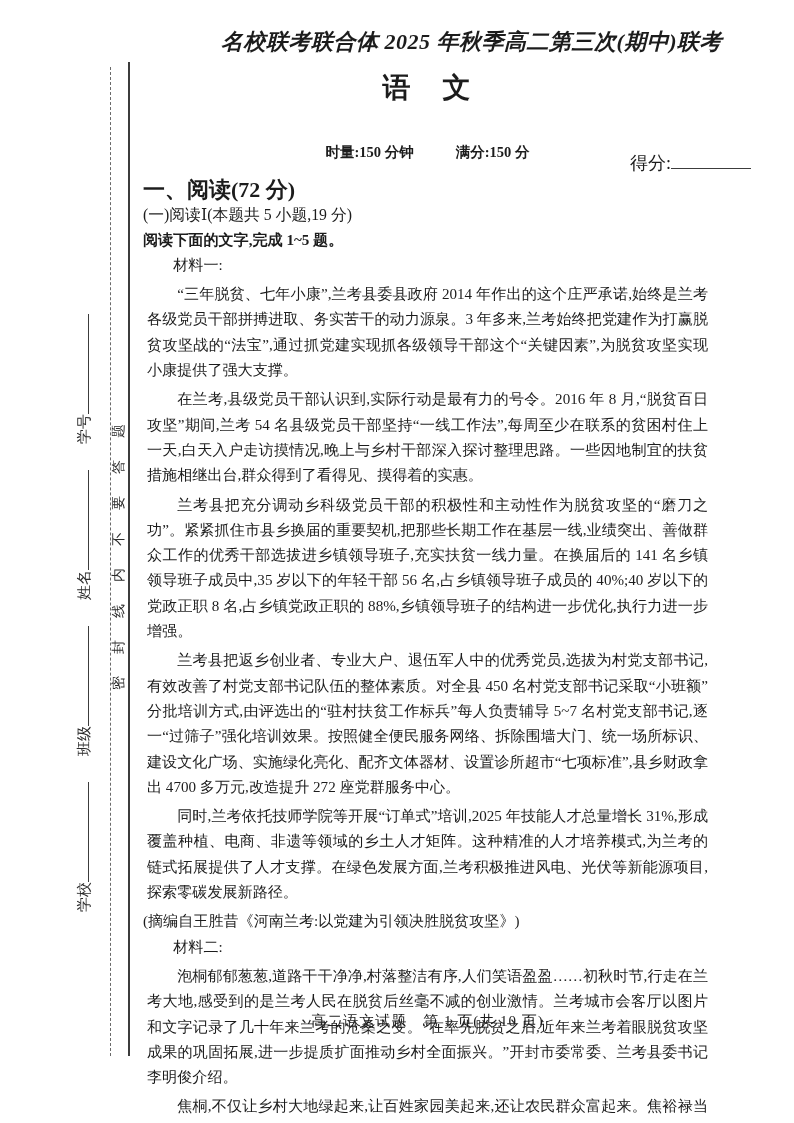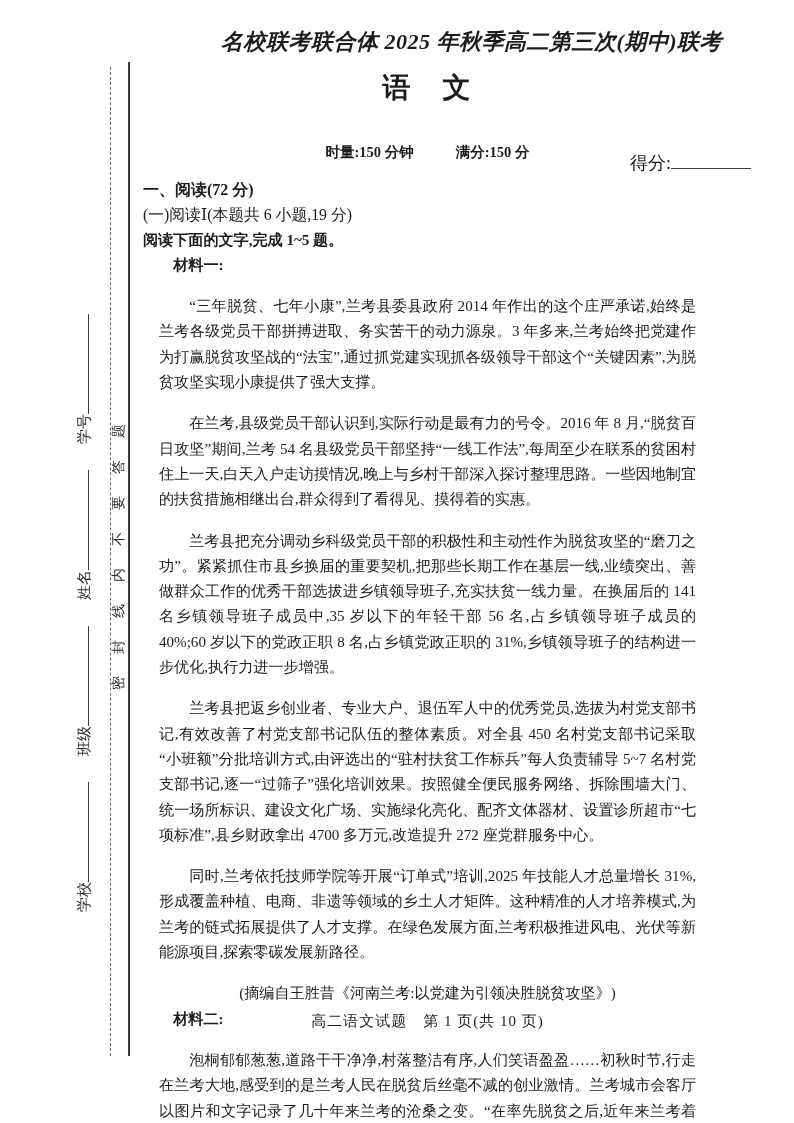--- a/index.html
+++ b/index.html
@@ -62,26 +62,26 @@
   .meta-row {
     margin-top: 36px; text-align: center; font-size: 14.5px; font-weight: bold;
   }
   .meta-row .gap { display: inline-block; width: 42px; }
 
   .reading-block {
     margin-top: 15px;
     font-size: 15.1px; line-height: 25.3px;
     text-align: justify;
   }
-  .sec-h1 { font-weight: 700; font-size: 16px; }
+  .sec-h1 { font-weight: 700; font-size: 22px; }
   .sec-h2 { font-weight: 400; font-size: 15.8px; }
   .instruction { font-weight: 700; }
-  .material-label { font-weight: 700; text-indent: 2em; }
-  .body-p { margin: 16px; text-indent: 2em; }
-  .source-line { text-align: center; text-indent: 0; }
+  .material-label { font-weight: 400; text-indent: 2em; }
+  .body-p { margin: 4px; text-indent: 2em; }
+  .source-line { text-align: left; text-indent: 0; }
 
   .page-footer {
     position: absolute; left: 143px; top: 1012px; width: 569px;
     text-align: center; font-size: 15px; letter-spacing: 1px;
   }
 </style>
 </head>
 <body>
 
 <div class="page">
@@ -113,27 +113,27 @@
     <div class="score-row">
       <span>得分:</span><span class="score-blank"></span>
     </div>
 
     <div class="meta-row">
       <span>时量:150 分钟</span><span class="gap"></span><span>满分:150 分</span>
     </div>
 
     <div class="reading-block">
       <div class="sec-h1">一、阅读(72 分)</div>
-      <div class="sec-h2">(一)阅读Ⅰ(本题共 6 小题,19 分)</div>
+      <div class="sec-h2">(一)阅读Ⅰ(本题共 5 小题,19 分)</div>
       <div class="instruction">阅读下面的文字,完成 1~5 题。</div>
 
       <div class="material-label">材料一:</div>
       <p class="body-p">“三年脱贫、七年小康”,兰考县委县政府 2014 年作出的这个庄严承诺,始终是兰考各级党员干部拼搏进取、务实苦干的动力源泉。3 年多来,兰考始终把党建作为打赢脱贫攻坚战的“法宝”,通过抓党建实现抓各级领导干部这个“关键因素”,为脱贫攻坚实现小康提供了强大支撑。</p>
       <p class="body-p">在兰考,县级党员干部认识到,实际行动是最有力的号令。2016 年 8 月,“脱贫百日攻坚”期间,兰考 54 名县级党员干部坚持“一线工作法”,每周至少在联系的贫困村住上一天,白天入户走访摸情况,晚上与乡村干部深入探讨整理思路。一些因地制宜的扶贫措施相继出台,群众得到了看得见、摸得着的实惠。</p>
-      <p class="body-p">兰考县把充分调动乡科级党员干部的积极性和主动性作为脱贫攻坚的“磨刀之功”。紧紧抓住市县乡换届的重要契机,把那些长期工作在基层一线,业绩突出、善做群众工作的优秀干部选拔进乡镇领导班子,充实扶贫一线力量。在换届后的 141 名乡镇领导班子成员中,35 岁以下的年轻干部 56 名,占乡镇领导班子成员的 40%;60 岁以下的党政正职 8 名,占乡镇党政正职的 31%,乡镇领导班子的结构进一步优化,执行力进一步增强。</p>
+      <p class="body-p">兰考县把充分调动乡科级党员干部的积极性和主动性作为脱贫攻坚的“磨刀之功”。紧紧抓住市县乡换届的重要契机,把那些长期工作在基层一线,业绩突出、善做群众工作的优秀干部选拔进乡镇领导班子,充实扶贫一线力量。在换届后的 141 名乡镇领导班子成员中,35 岁以下的年轻干部 56 名,占乡镇领导班子成员的 40%;40 岁以下的党政正职 8 名,占乡镇党政正职的 88%,乡镇领导班子的结构进一步优化,执行力进一步增强。</p>
       <p class="body-p">兰考县把返乡创业者、专业大户、退伍军人中的优秀党员,选拔为村党支部书记,有效改善了村党支部书记队伍的整体素质。对全县 450 名村党支部书记采取“小班额”分批培训方式,由评选出的“驻村扶贫工作标兵”每人负责辅导 5~7 名村党支部书记,逐一“过筛子”强化培训效果。按照健全便民服务网络、拆除围墙大门、统一场所标识、建设文化广场、实施绿化亮化、配齐文体器材、设置诊所超市“七项标准”,县乡财政拿出 4700 多万元,改造提升 272 座党群服务中心。</p>
       <p class="body-p">同时,兰考依托技师学院等开展“订单式”培训,2025 年技能人才总量增长 31%,形成覆盖种植、电商、非遗等领域的乡土人才矩阵。这种精准的人才培养模式,为兰考的链式拓展提供了人才支撑。在绿色发展方面,兰考积极推进风电、光伏等新能源项目,探索零碳发展新路径。</p>
       <div class="source-line">(摘编自王胜昔《河南兰考:以党建为引领决胜脱贫攻坚》)</div>
 
       <div class="material-label">材料二:</div>
       <p class="body-p">泡桐郁郁葱葱,道路干干净净,村落整洁有序,人们笑语盈盈……初秋时节,行走在兰考大地,感受到的是兰考人民在脱贫后丝毫不减的创业激情。兰考城市会客厅以图片和文字记录了几十年来兰考的沧桑之变。“在率先脱贫之后,近年来兰考着眼脱贫攻坚成果的巩固拓展,进一步提质扩面推动乡村全面振兴。”开封市委常委、兰考县委书记李明俊介绍。</p>
       <p class="body-p">焦桐,不仅让乡村大地绿起来,让百姓家园美起来,还让农民群众富起来。焦裕禄当年种下的泡桐在兰考扎根,锁住风沙、制伏洪水,改变了兰考土壤地力,“农桐间作”改善了小气候,盐碱地逐渐变成了“吨粮田”。同时,当地依托板材粗加工业壮大现代家居业,产业链产值突破</p>
     </div>
   </div>
 

